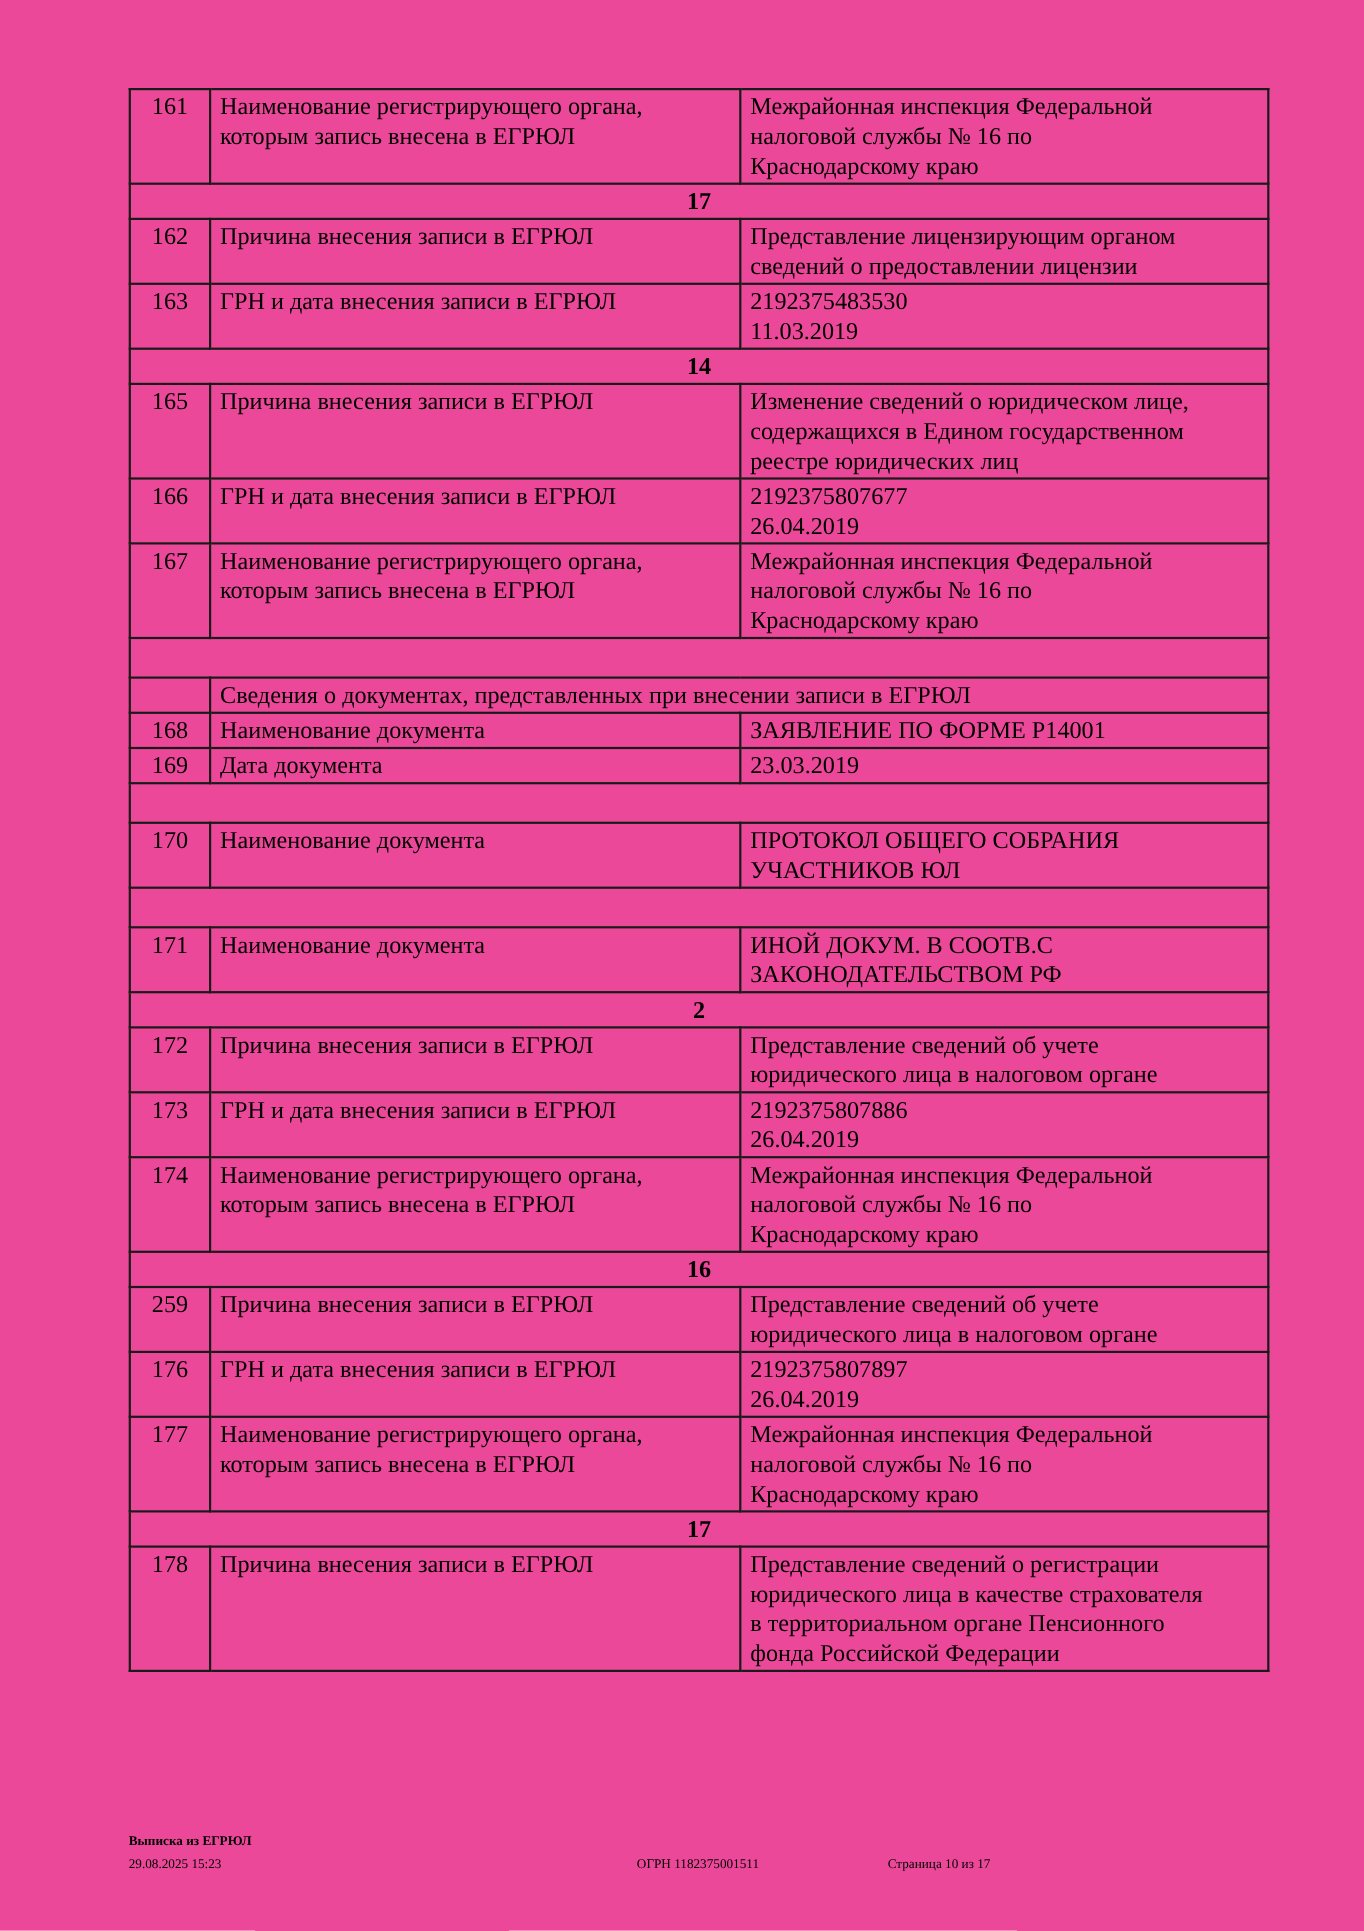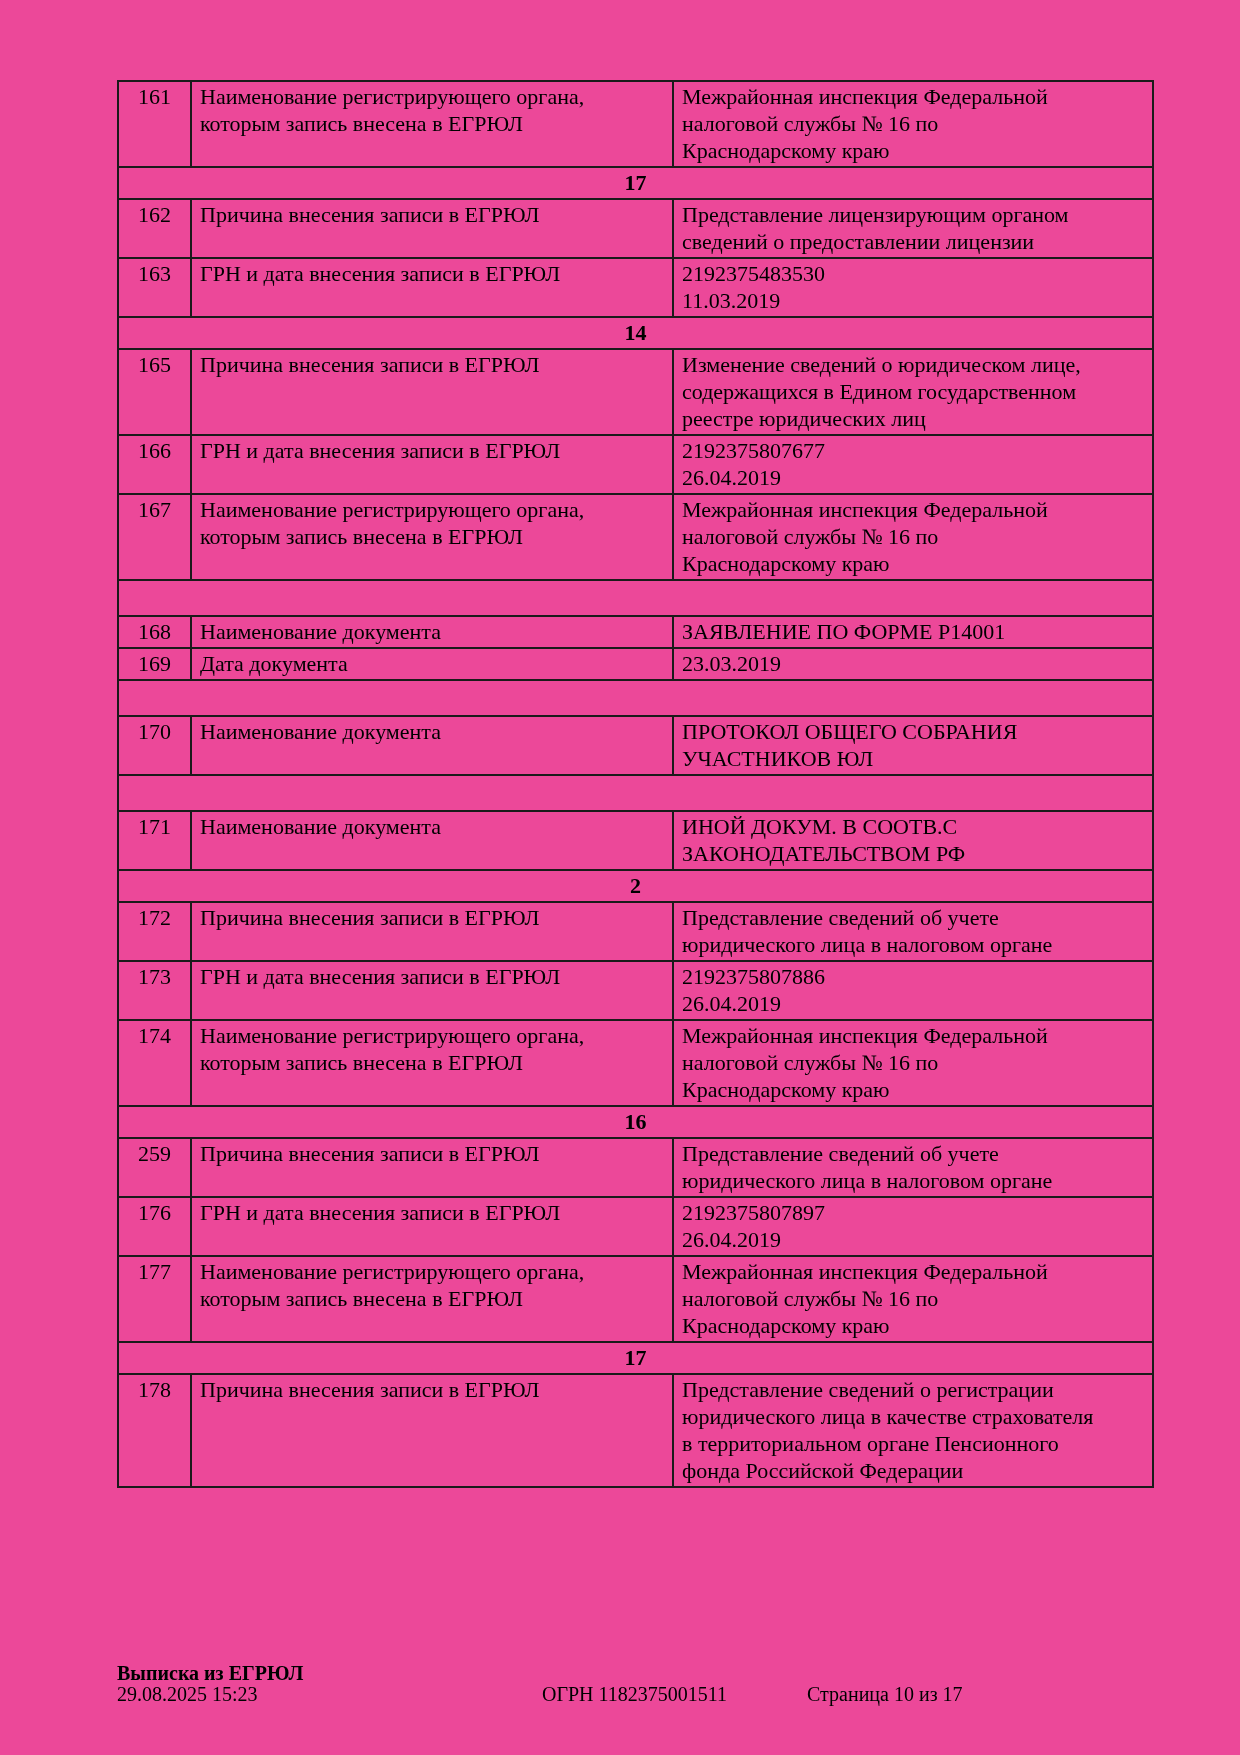--- a/index.html
+++ b/index.html
@@ -58,21 +58,21 @@
   td.cell-subheader {
     white-space: normal;
   }
   .footer {
     position: absolute;
     left: 117px;
     top: 1663px;
     width: 1035px;
     display: flex;
     align-items: flex-end;
-    font-size: 20px;
+    font-size: 12px;
     line-height: 21px;
   }
   .footer .f-left   { flex: 1 1 0; text-align: left; }
   .footer .f-center { flex: 1 1 0; text-align: center; }
   .footer .f-right  { flex: 1 1 0; text-align: left; }
   .footer .f-doc-type { font-weight: 600; }
 </style>
 </head>
 <body>
 
@@ -127,20 +127,24 @@
         <tr>
           <td class="cell-num">167</td>
           <td class="cell-label">Наименование регистрирующего органа,
 которым запись внесена в ЕГРЮЛ</td>
           <td class="cell-value">Межрайонная инспекция Федеральной
 налоговой службы № 16 по
 Краснодарскому краю</td>
         </tr>
         <tr>
           <td class="cell-spacer" colspan="3"></td>
+        </tr>
+        <tr>
+          <td class="cell-num"></td>
+          <td class="cell-subheader" colspan="2">Сведения о документах, представленных при внесении записи в ЕГРЮЛ</td>
         </tr>
         <tr>
           <td class="cell-num">168</td>
           <td class="cell-label">Наименование документа</td>
           <td class="cell-value">ЗАЯВЛЕНИЕ ПО ФОРМЕ Р14001</td>
         </tr>
         <tr>
           <td class="cell-num">169</td>
           <td class="cell-label">Дата документа</td>
           <td class="cell-value">23.03.2019</td>

